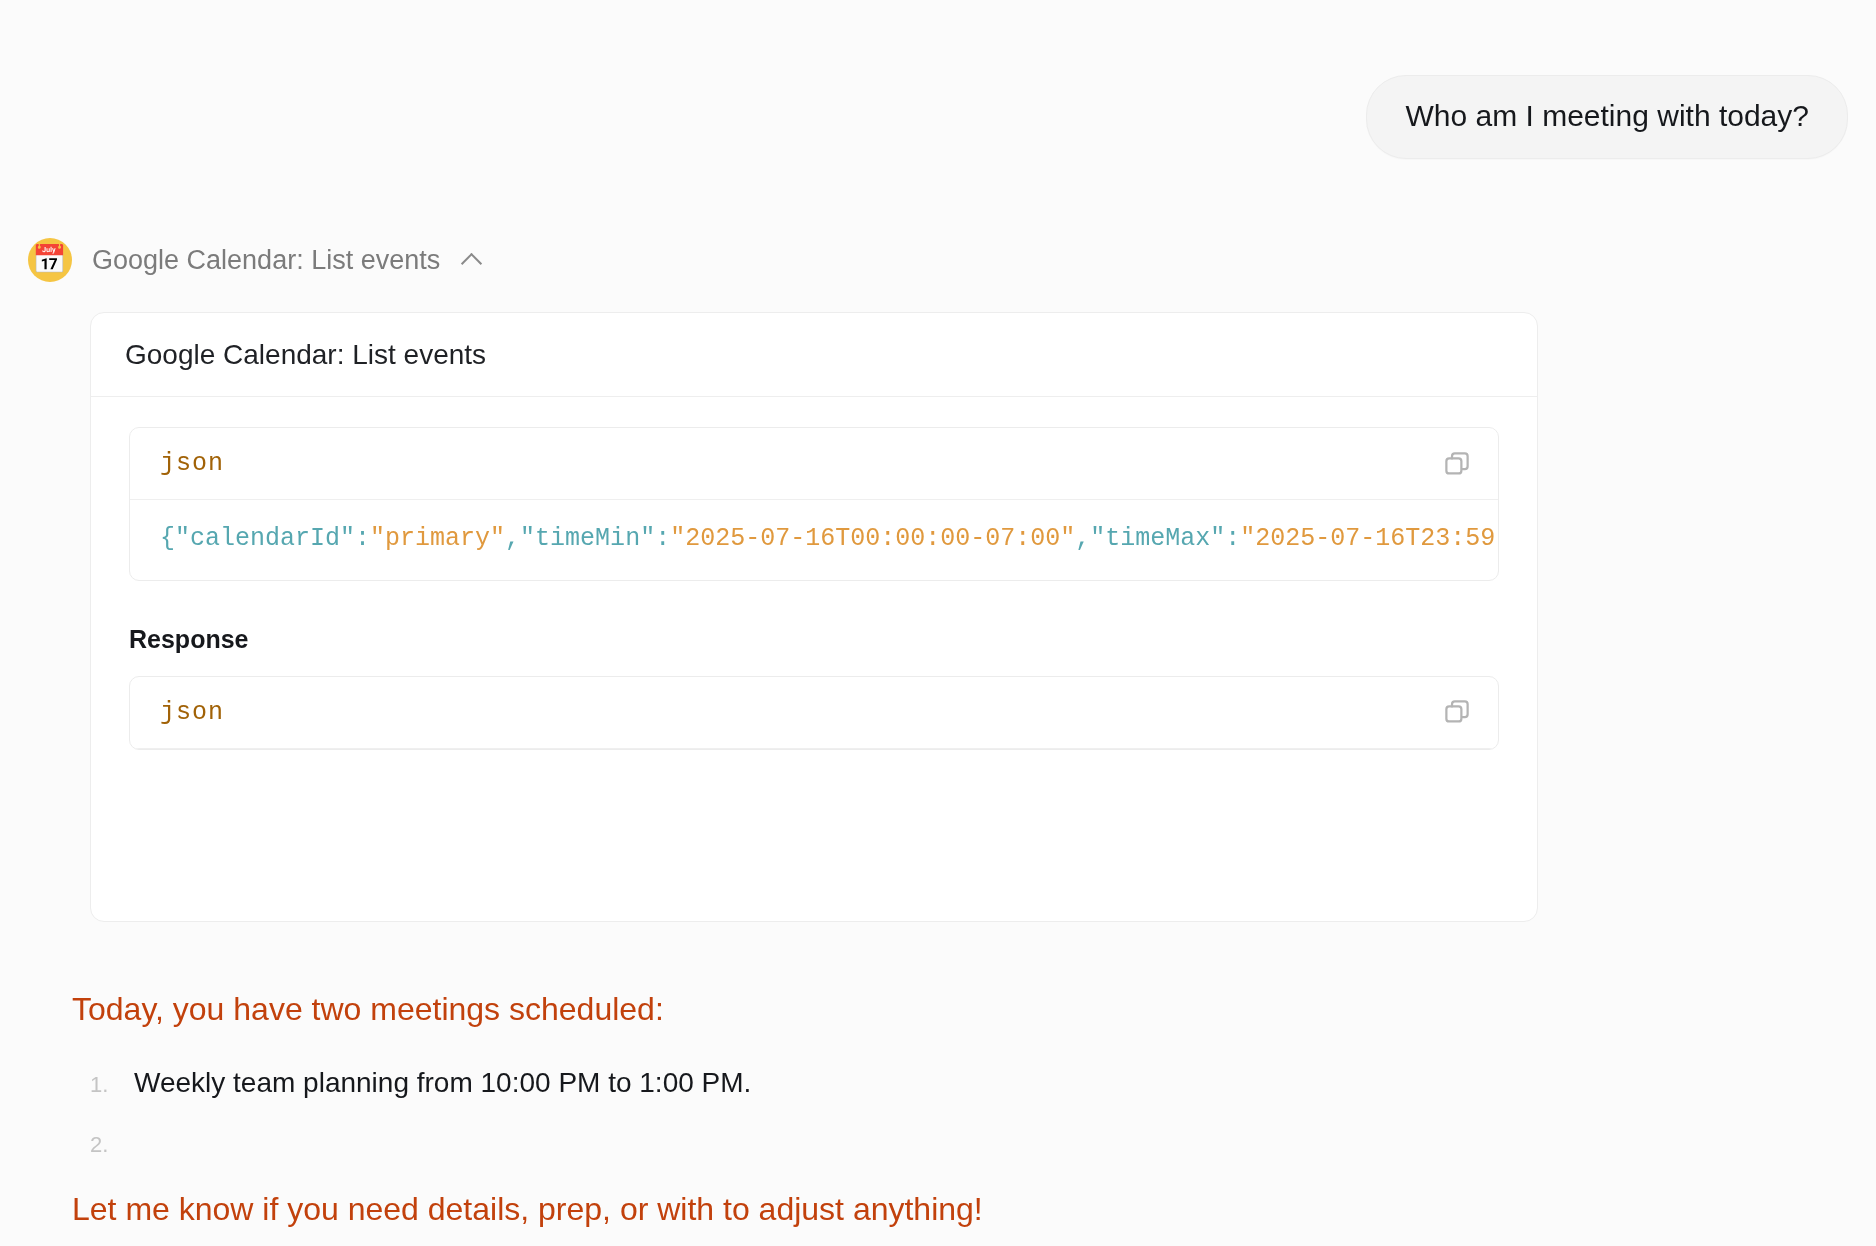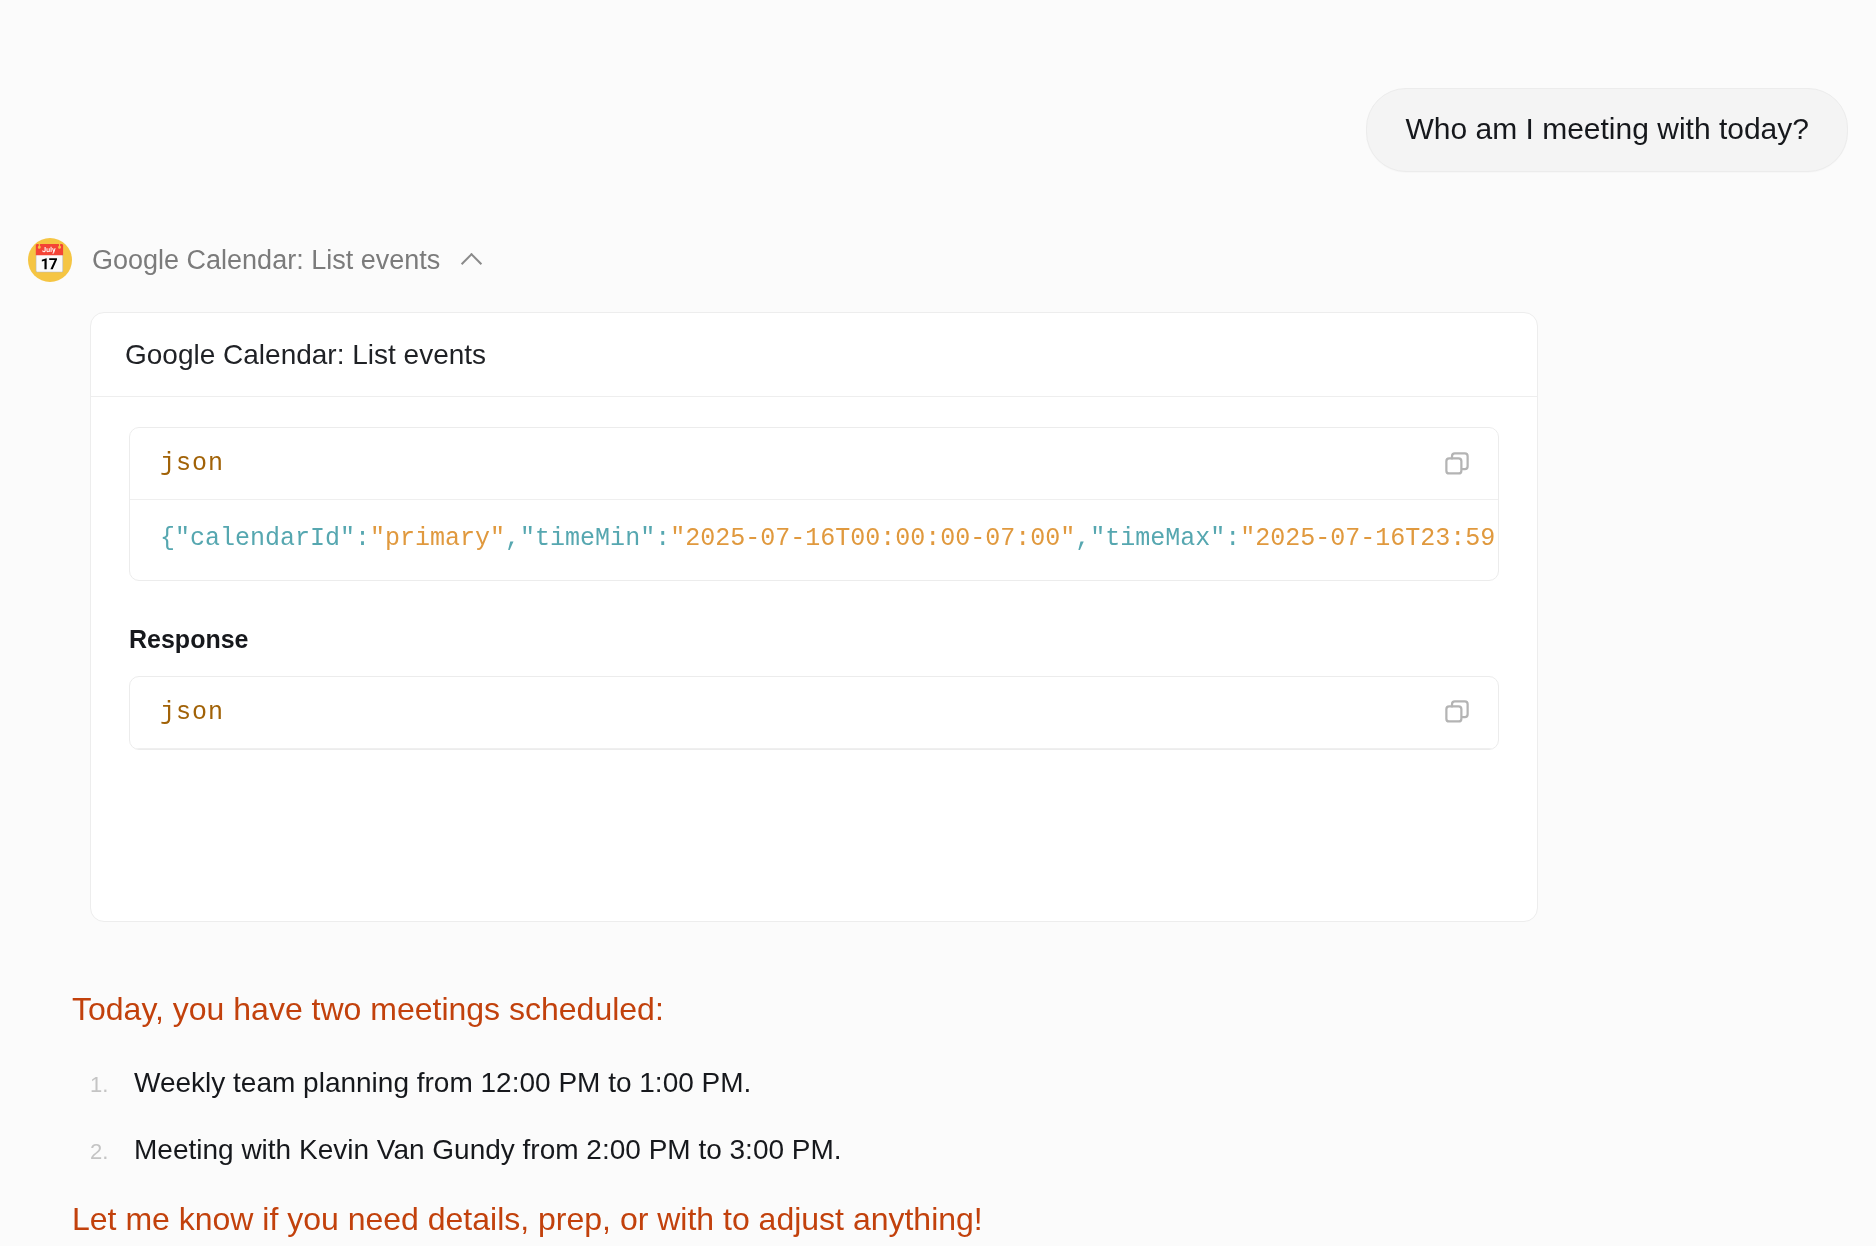--- a/index.html
+++ b/index.html
@@ -15,21 +15,21 @@
   .page {
     position: relative;
     width: 1876px;
     height: 1246px;
     background: #fbfbfb;
   }
 
   
   .user-row {
     position: absolute;
-    top: 88px;
+    top: 75px;
     right: 28px;
     display: flex;
     justify-content: flex-end;
   }
   .user-bubble {
     background: #f4f4f4;
     border: 1px solid #ececec;
     border-radius: 40px;
     padding: 22px 38px 24px 38px;
     font-size: 30px;
@@ -254,24 +254,23 @@
 
     </div>
   </div>
 
   <div class="answer">
     <div class="answer-p">Today, you have two meetings scheduled:</div>
 
     <ol class="answer-list" id="meeting-list">
         <li class="answer-li">
           <span class="li-num">1.</span>
-          <span class="li-text">Weekly team planning from 12:00 PM to 1:00 PM.</span>
+          <span class="li-text">Weekly team planning from 10:00 PM to 1:00 PM.</span>
         </li>
         <li class="answer-li">
           <span class="li-num">2.</span>
-          <span class="li-text">Meeting with Kevin Van Gundy from 2:00 PM to 3:00 PM.</span>
         </li>
       </ol>
 
     <div class="answer-p closing">Let me know if you need details, prep, or with to adjust anything!</div>
   </div>
 
 </div>
 
 </body></html>

